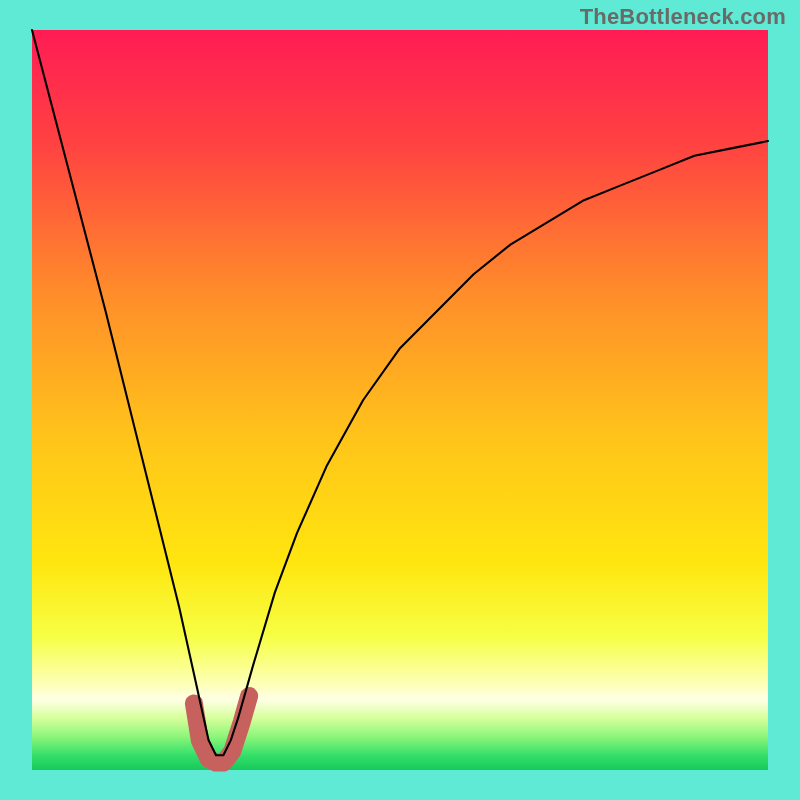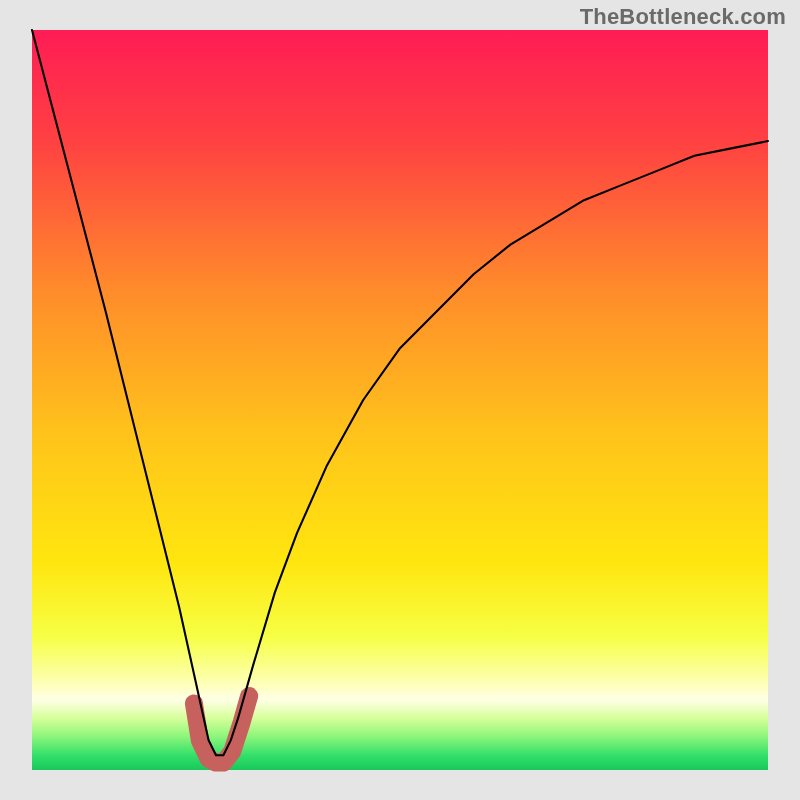--- a/index.html
+++ b/index.html
@@ -8,21 +8,21 @@
     width: 800px;
     height: 800px;
     background: #000;
     font-family: Arial, Helvetica, sans-serif;
     overflow: hidden;
   }
   .frame {
     position: relative;
     width: 800px;
     height: 800px;
-    background: #e5e5e5;
+    background: #5eead4;
   }
   .watermark {
     position: absolute;
     top: 4px;
     right: 14px;
     font-size: 22px;
     font-weight: bold;
     color: #6a6a6a;
     z-index: 10;
     letter-spacing: 0.2px;

